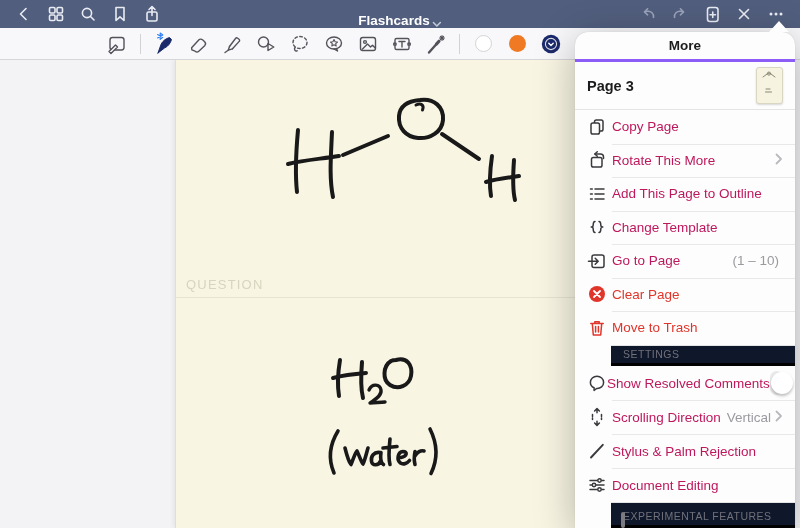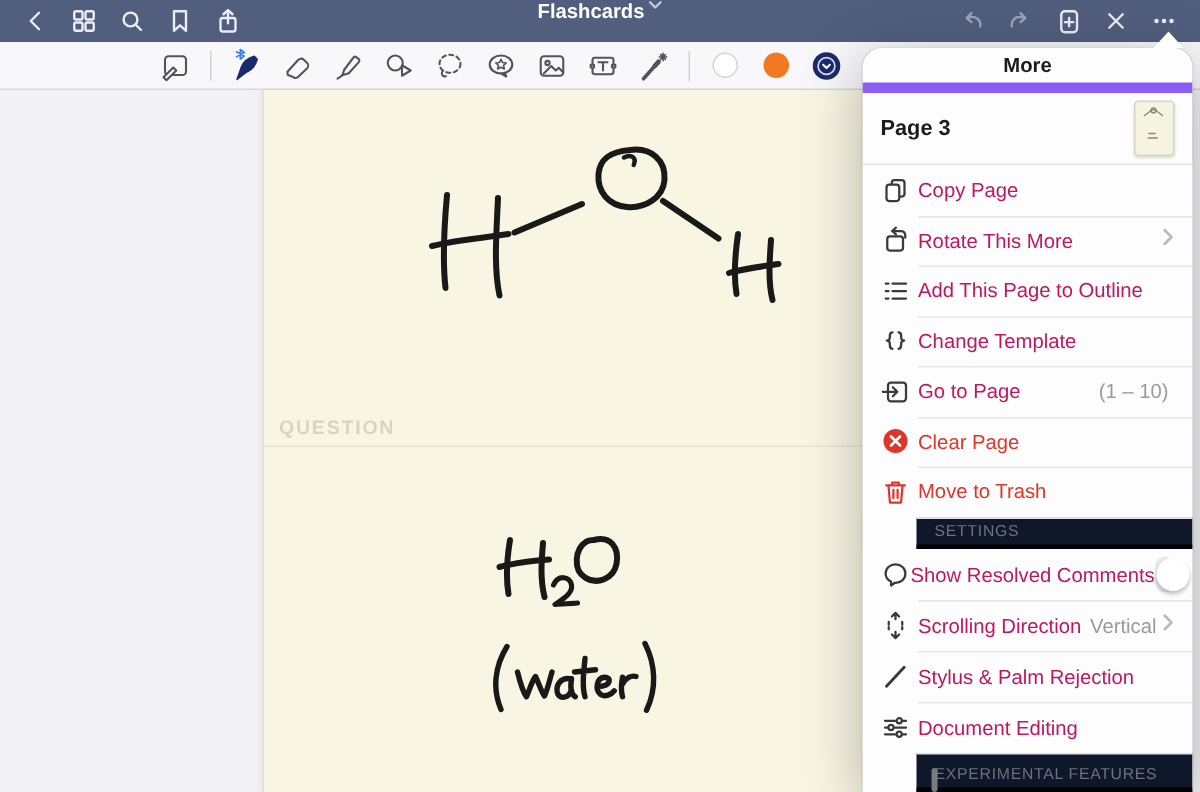--- a/index.html
+++ b/index.html
@@ -7,50 +7,50 @@
   body { font-family:"Liberation Sans", sans-serif; background:#f3f3f5; position:relative; }
 
   
   .topbar { position:absolute; left:0; top:0; width:800px; height:28px; background:#515e7d;
             display:flex; align-items:center; justify-content:space-between; padding:0 10px; z-index:5; }
   .topbar-group { display:flex; align-items:center; gap:4px; }
   .tb-btn { width:28px; height:24px; display:flex; align-items:center; justify-content:center; }
   .tb-btn svg { stroke:#e9ecf3; stroke-width:1.6; fill:none; stroke-linecap:round; stroke-linejoin:round; }
   .tb-btn.dim svg { stroke:#9aa3ba; }
   .doc-title { position:absolute; left:50%; top:0; height:28px; transform:translateX(-50%);
-               display:flex; align-items:flex-start; gap:3px; color:#ffffff; font-size:13.5px; font-weight:bold; }
+               display:flex; align-items:flex-end; gap:3px; color:#ffffff; font-size:13.5px; font-weight:bold; }
   .doc-title svg { stroke:#c2c9d8; stroke-width:1.6; fill:none; stroke-linecap:round; stroke-linejoin:round; }
 
   
   .toolbar { position:absolute; left:0; top:28px; width:800px; height:32px; background:#f8f8fa;
              border-bottom:1px solid #d6d6d9; display:flex; align-items:center; z-index:3; }
   .tool { width:34px; height:30px; display:flex; align-items:center; justify-content:center; position:relative; }
   .tool svg { stroke:#53535a; stroke-width:1.4; fill:none; stroke-linecap:round; stroke-linejoin:round; }
   .tool-divider { width:1px; height:20px; background:#d2d2d6; margin:0 6px; }
   .swatch { width:17px; height:17px; border-radius:50%; }
   .swatch-wrap { width:34px; height:30px; display:flex; align-items:center; justify-content:center; }
   .thickness-dash { width:10px; height:2px; background:#5a5a60; border-radius:1px; margin-left:8px; }
 
   
   .canvas { position:absolute; left:0; top:60px; width:800px; height:468px; background:#f3f3f5; }
   .card { position:absolute; left:175px; top:0; width:470px; height:468px; background:#f8f5e3;
           border-left:1px solid #e0ded6; box-shadow:-2px 0 4px rgba(0,0,0,0.06); }
   .question-label { position:absolute; left:10px; top:217px; font-size:13px; letter-spacing:1.2px;
-                    color:#d8d4bf; font-weight:bold; }
+                    color:#d8d4bf; font-weight:normal; }
   .card-divider { position:absolute; left:0; top:237px; width:470px; height:1px; background:#e7e4d3; }
   .ink { stroke:#191919; fill:none; stroke-linecap:round; stroke-linejoin:round; }
 
   
   .popover { position:absolute; left:575px; top:32px; width:220px; height:496px; background:#fdfdfd;
              border-radius:13px 13px 0 0; box-shadow:0 8px 40px rgba(0,0,0,0.28), 0 0 1px rgba(0,0,0,0.2);
              z-index:10; overflow:hidden; }
   .popover-arrow { position:absolute; left:769px; top:21px; width:0; height:0; z-index:11;
              border-left:10px solid transparent; border-right:10px solid transparent; border-bottom:11px solid #fdfdfd; }
   .pop-header { height:30px; display:flex; align-items:center; justify-content:center;
-                font-size:13.5px; font-weight:bold; color:#1c1c1e; border-bottom:7px solid #8b5cf6; }
+                font-size:13.5px; font-weight:bold; color:#1c1c1e; border-bottom:3px solid #8b5cf6; }
   .page-row { height:48px; display:flex; align-items:center; justify-content:space-between;
               padding:0 12px; border-bottom:1px solid #e4e4e6; }
   .page-row-label { font-size:14.5px; font-weight:bold; color:#1c1c1e; }
   .page-thumb { width:27px; height:37px; background:#f6f3e0; border:1px solid #d9d6c2; border-radius:3px;
                 box-shadow:0 1px 2px rgba(0,0,0,0.15); display:flex; align-items:center; justify-content:center; }
   .menu-row { height:33.5px; display:flex; align-items:center; padding:0 12px; position:relative; background:#fdfdfd; }
   .menu-row + .menu-row::before { content:""; position:absolute; left:37px; right:0; top:0; height:1px; background:#e8e8ea; }
   .menu-icon { width:25px; display:flex; align-items:center; }
   .menu-icon svg { stroke:#3a3a3e; stroke-width:1.5; fill:none; stroke-linecap:round; stroke-linejoin:round; }
   .menu-label { font-size:13.5px; color:#be185d; flex:1; white-space:nowrap; }

